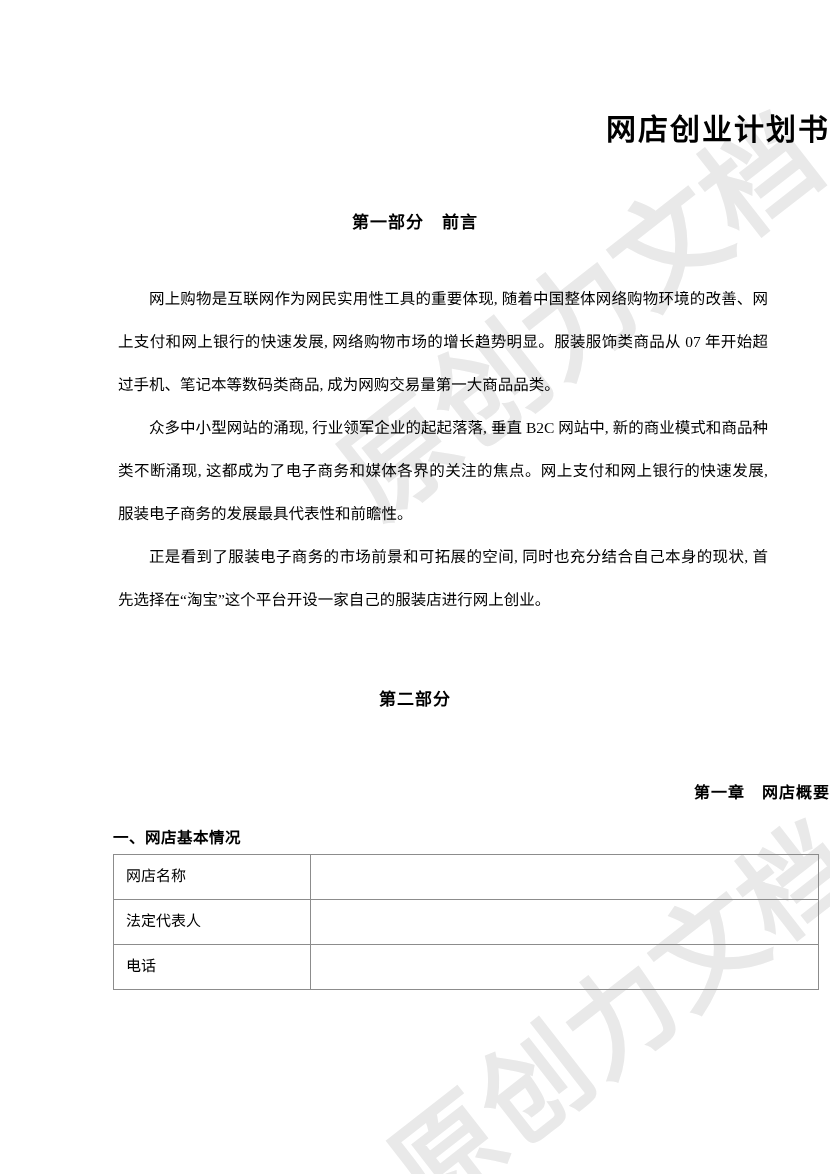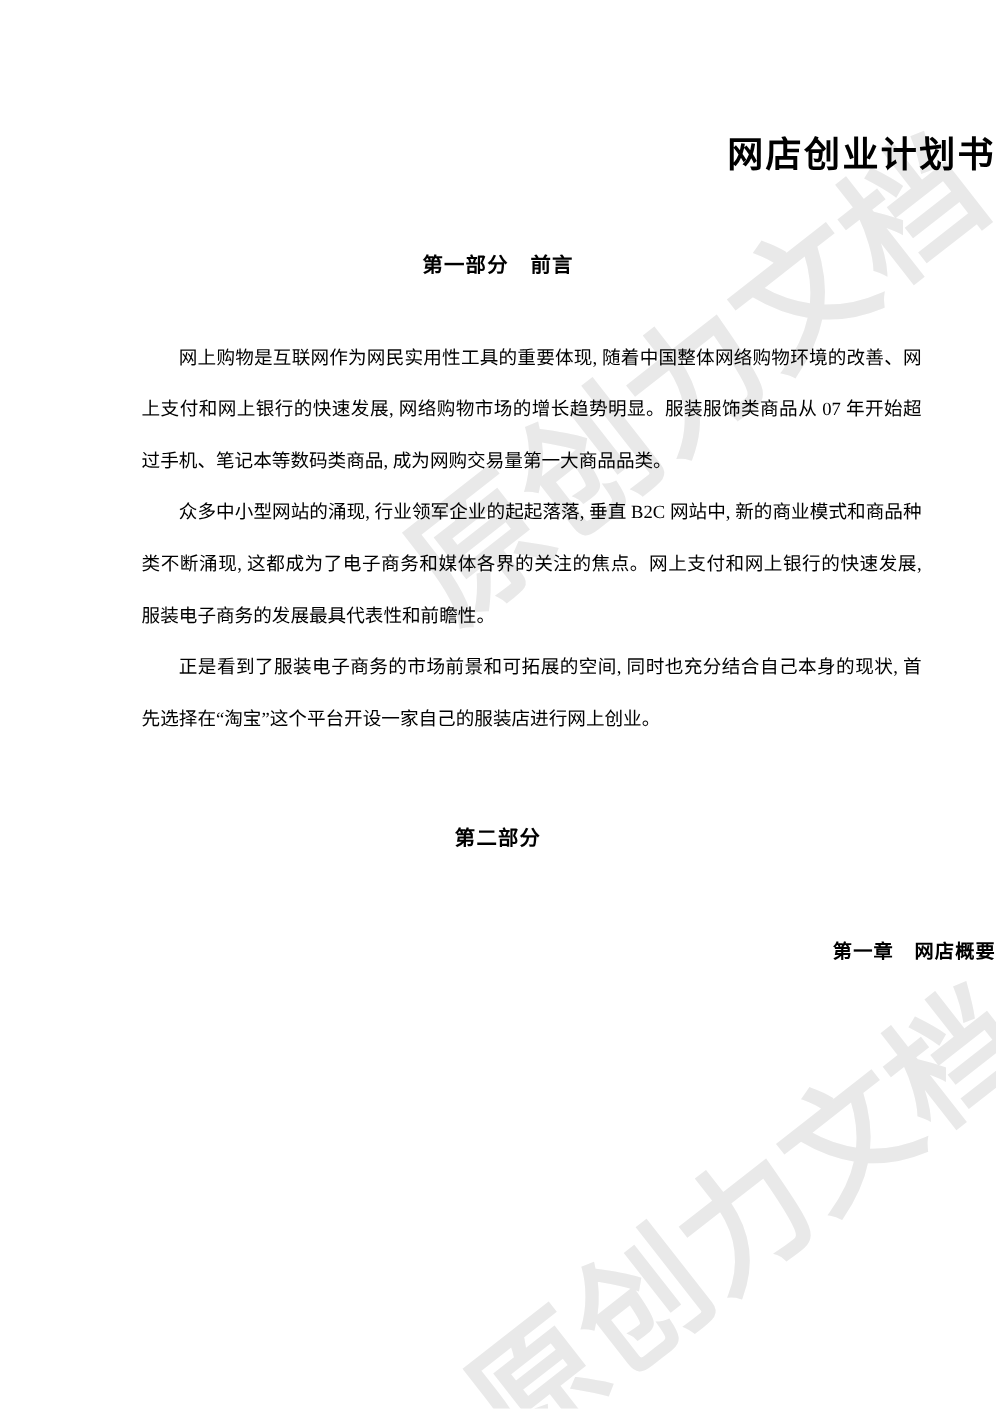--- a/index.html
+++ b/index.html
@@ -158,16 +158,35 @@
     <div class="body-block first">
       <p class="para">网上购物是互联网作为网民实用性工具的重要体现, 随着中国整体网络购物环境的改善、网上支付和网上银行的快速发展, 网络购物市场的增长趋势明显。服装服饰类商品从 07 年开始超过手机、笔记本等数码类商品, 成为网购交易量第一大商品品类。</p>
       <p class="para">众多中小型网站的涌现, 行业领军企业的起起落落, 垂直 B2C 网站中, 新的商业模式和商品种类不断涌现, 这都成为了电子商务和媒体各界的关注的焦点。网上支付和网上银行的快速发展, 服装电子商务的发展最具代表性和前瞻性。</p>
       <p class="para">正是看到了服装电子商务的市场前景和可拓展的空间, 同时也充分结合自己本身的现状, 首先选择在“淘宝”这个平台开设一家自己的服装店进行网上创业。</p>
     </div>
 
     <h2 class="part-heading part-heading-2">第二部分</h2>
 
     <h3 class="chapter-heading">第一章　网店概要</h3>
 
+    <h4 class="section-heading">一、网店基本情况</h4>
 
+    <div class="table-wrap">
+      <table class="info-table">
+        <tbody>
+          <tr>
+            <td class="label-cell">网店名称</td>
+            <td class="value-cell"></td>
+          </tr>
+          <tr>
+            <td class="label-cell">法定代表人</td>
+            <td class="value-cell"></td>
+          </tr>
+          <tr>
+            <td class="label-cell">电话</td>
+            <td class="value-cell"></td>
+          </tr>
+        </tbody>
+      </table>
+    </div>
 
   </div>
 </div>
 
 </body></html>

